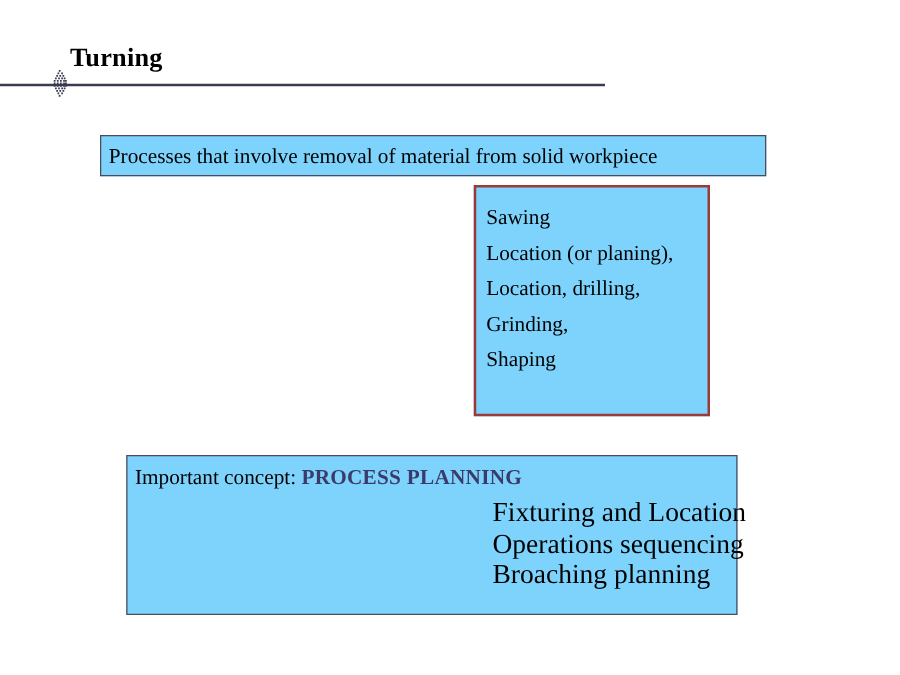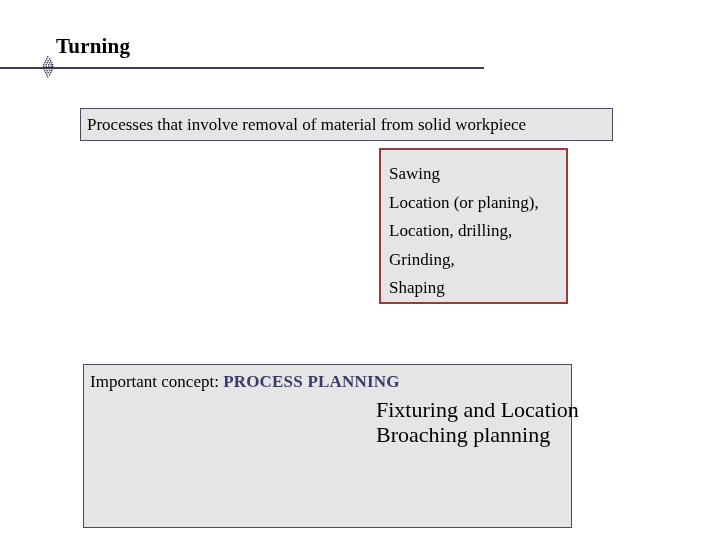--- a/index.html
+++ b/index.html
@@ -47,21 +47,21 @@
     width: 14px;
     height: 24px;
     overflow: hidden;
   }
   .title-ornament svg { display: block; }
 
   
   .box {
     position: absolute;
     box-sizing: border-box;
-    background: #e5e5e5;
+    background: #7dd3fc;
   }
   .box-dark {
     border: 1px solid #4a4a5e;
   }
   .box-red {
     border: 2px solid #9b3a3a;
   }
 
   
   #box-statement {
@@ -77,40 +77,40 @@
     font-size: 17px;
     line-height: 24px;
     white-space: nowrap;
   }
 
   
   #box-processes {
     left: 379px;
     top: 148px;
     width: 189px;
-    height: 156px;
+    height: 185px;
   }
   #box-processes .proc-list {
     position: absolute;
     left: 8px;
     top: 10px;
     right: 2px;
   }
   #box-processes .proc-item {
     font-size: 17px;
     line-height: 28.5px;
     white-space: nowrap;
   }
 
   
   #box-planning {
-    left: 83px;
+    left: 101px;
     top: 364px;
     width: 489px;
-    height: 164px;
+    height: 128px;
   }
   #box-planning .plan-heading {
     position: absolute;
     left: 6px;
     top: 5px;
     font-size: 17px;
     line-height: 24px;
     white-space: nowrap;
   }
   #box-planning .plan-heading .plain {
@@ -196,17 +196,18 @@
       <div class="proc-item">Shaping</div>
     </div>
   </div>
 
   <div class="box box-dark" id="box-planning">
     <div class="plan-heading">
       <span class="plain">Important concept: </span><span class="emph">PROCESS PLANNING</span>
     </div>
     <div class="plan-list">
       <div class="plan-item">Fixturing and Location</div>
+      <div class="plan-item">Operations sequencing</div>
       <div class="plan-item">Broaching planning</div>
     </div>
   </div>
 
 </div>
 
 </body></html>

